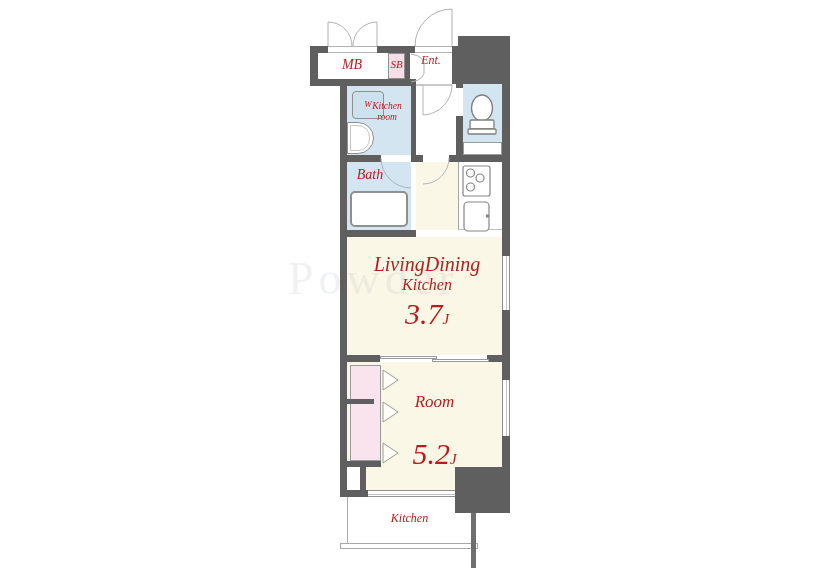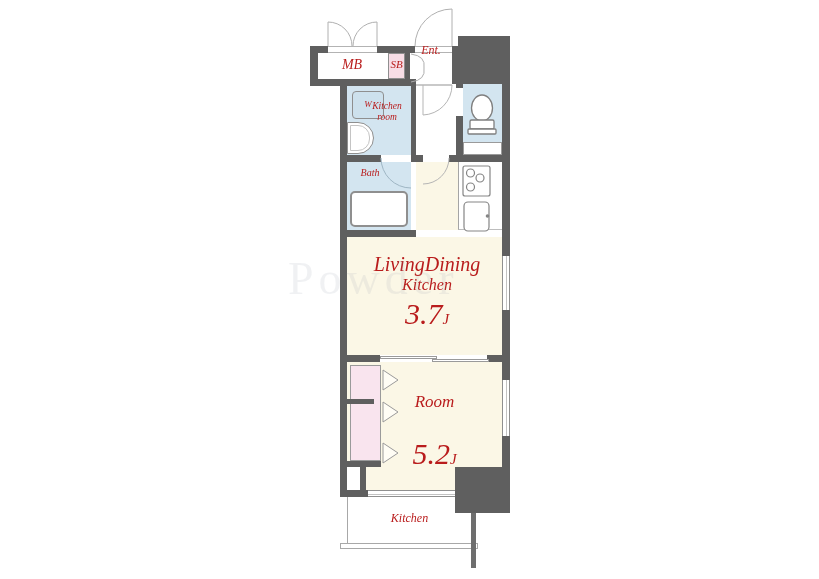--- a/index.html
+++ b/index.html
@@ -123,27 +123,27 @@
     </g>
     <g fill="#fffdf5" stroke="#9a9a9a" stroke-width="1">
       <polygon points="383,370 398,380 383,390"></polygon>
       <polygon points="383,402 398,412 383,422"></polygon>
       <polygon points="383,443 398,453 383,463"></polygon>
     </g>
   </svg>
 
   <div class="lb" style="left:318px;top:57px;width:68px;font-size:14px;">MB</div>
   <div class="lb" style="left:387px;top:58px;width:19px;font-size:11px;">SB</div>
-  <div class="lb" style="left:409px;top:44px;width:44px;font-size:12px;">Ent.</div>
+  <div class="lb" style="left:409px;top:54px;width:44px;font-size:12px;">Ent.</div>
   <div class="lb" style="left:352px;top:99px;width:32px;font-size:9px;">W</div>
   <div class="lb" style="left:360px;top:101px;width:54px;font-size:9.5px;">
     <div>Kitchen</div>
     <div>room</div>
   </div>
-  <div class="lb" style="left:347px;top:167px;width:46px;font-size:10px;text-align:center;">Bath</div>
+  <div class="lb" style="left:347px;top:167px;width:46px;font-size:14px;text-align:center;">Bath</div>
   <div class="lb" style="left:352px;top:253px;width:150px;">
     <div style="font-size:20px;">LivingDining</div>
     <div style="font-size:16px;">Kitchen</div>
   </div>
   <div class="lb" style="left:352px;top:297px;width:150px;font-size:30px;">
     <span>3.7</span><span class="unit">J</span>
   </div>
   <div class="lb" style="left:377px;top:392px;width:115px;font-size:17px;">Room</div>
   <div class="lb" style="left:377px;top:437px;width:115px;font-size:30px;">
     <span>5.2</span><span class="unit">J</span>

